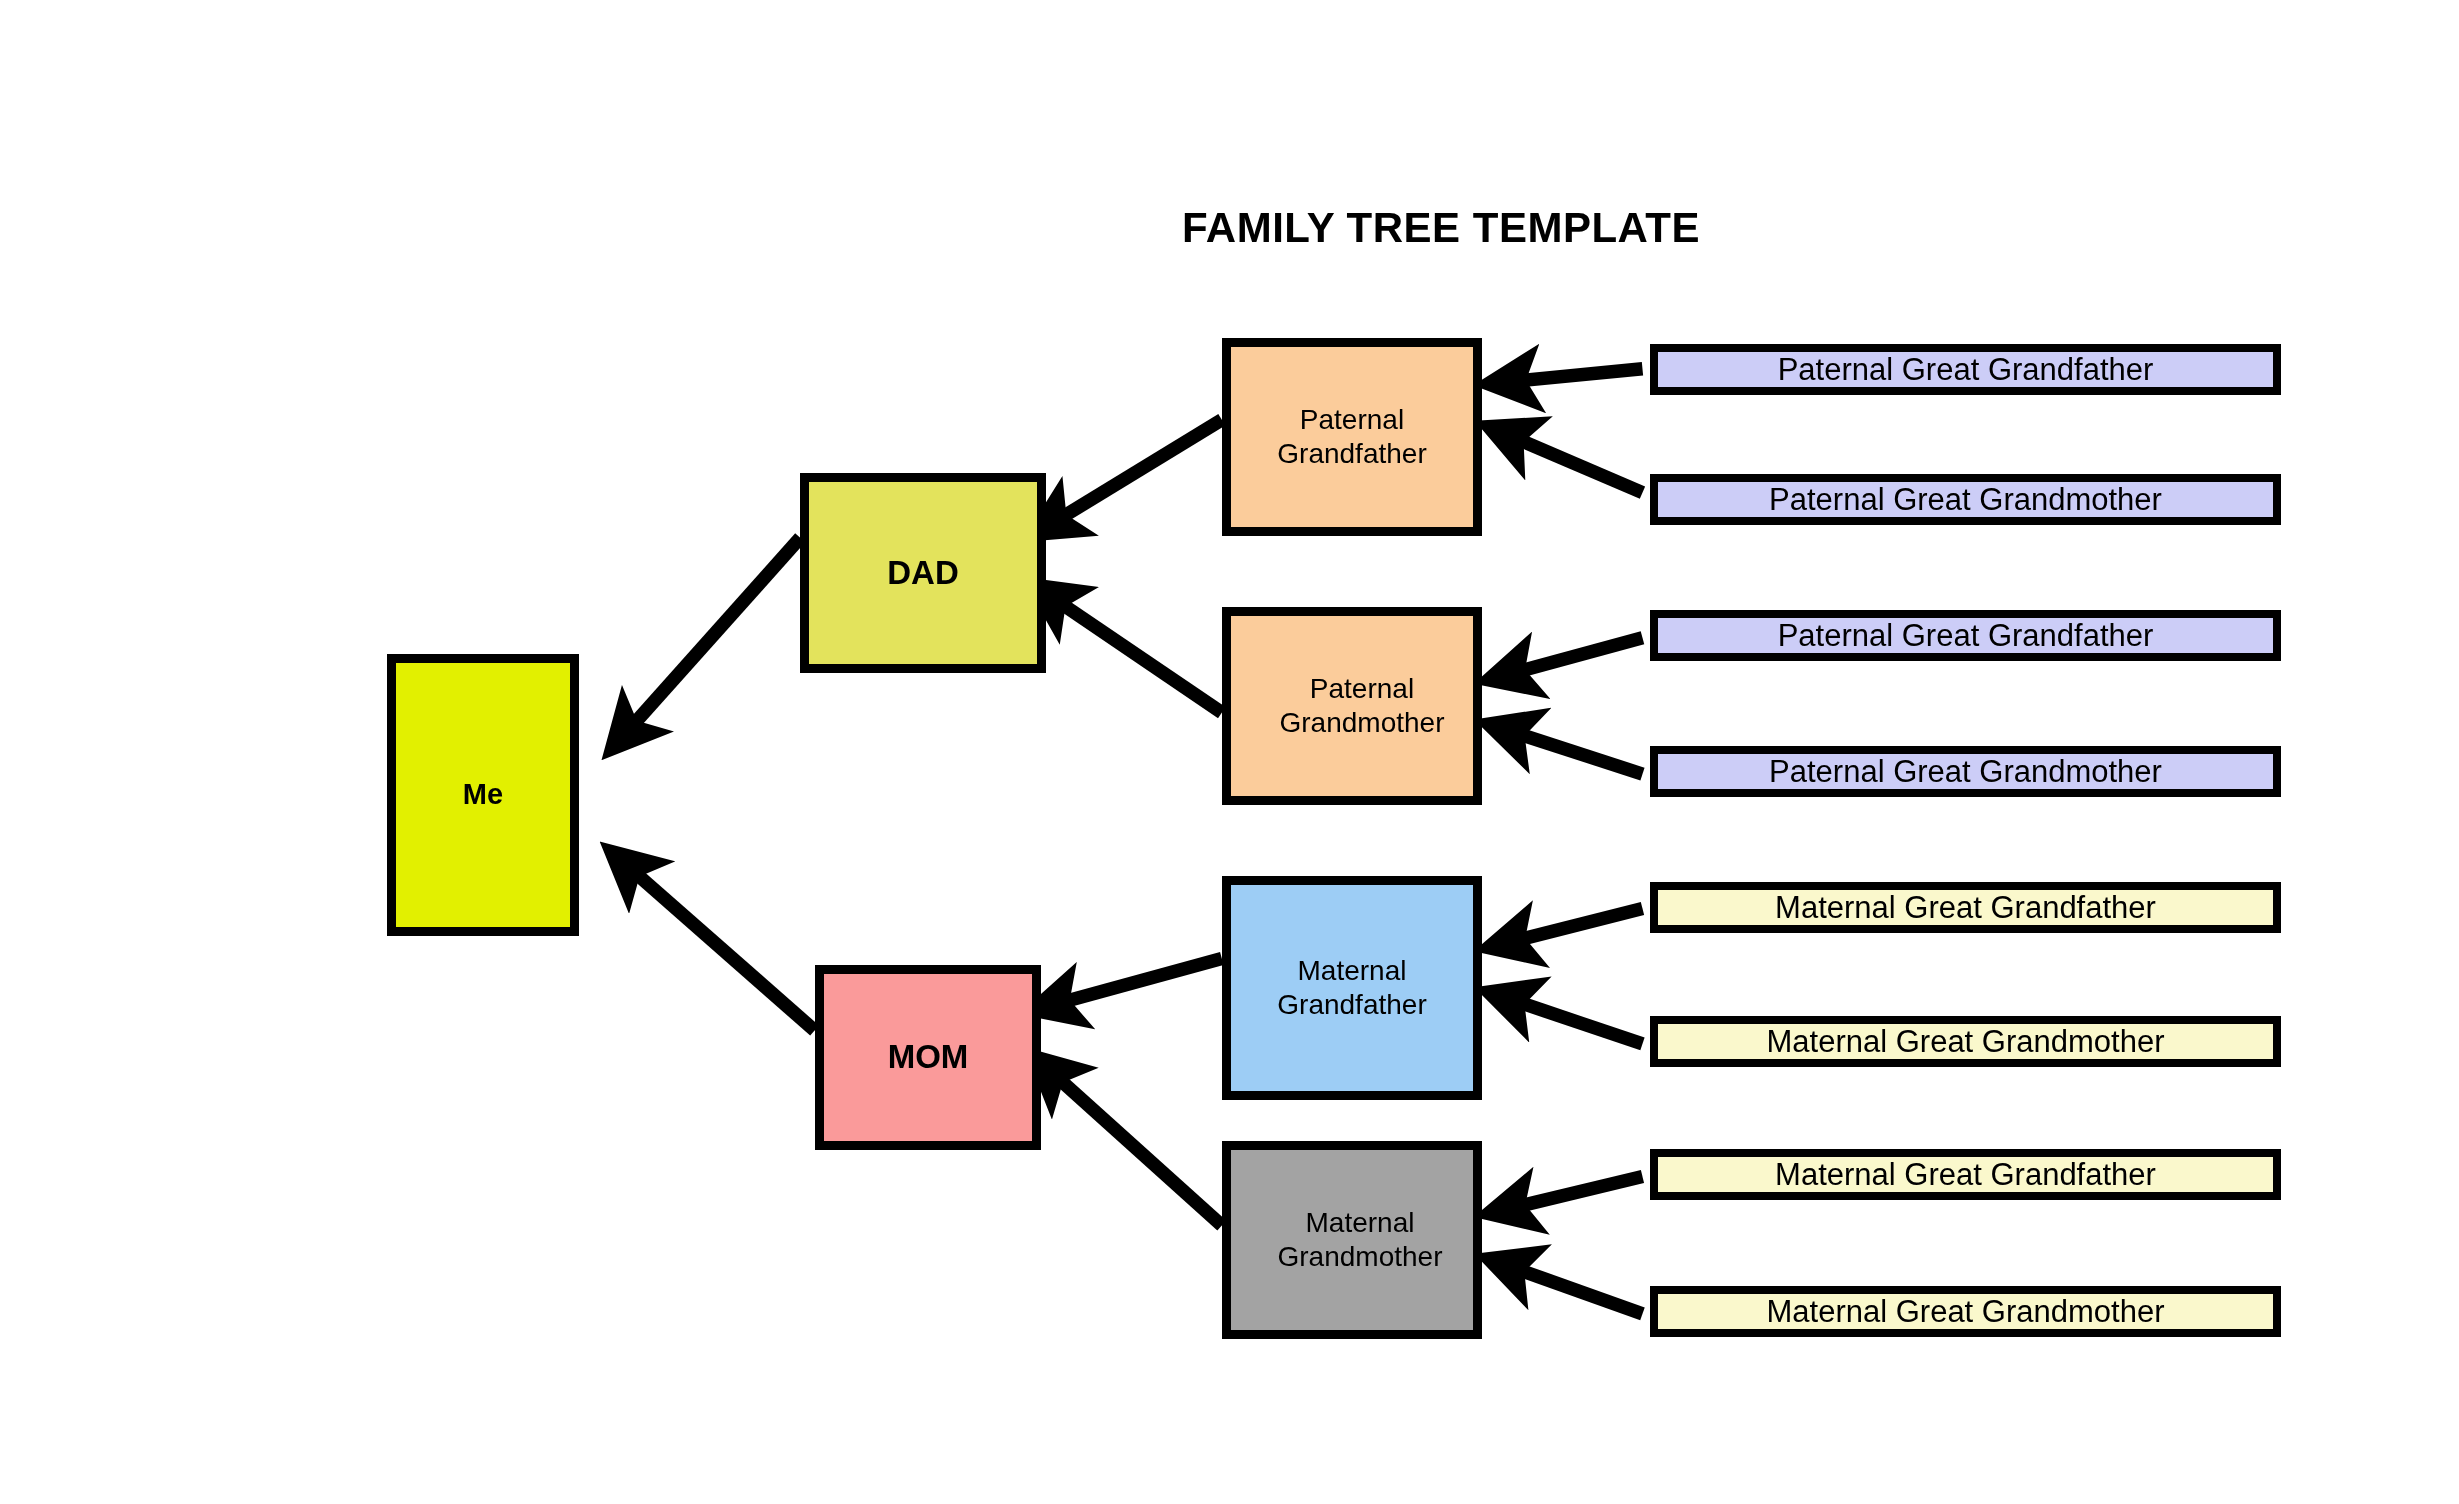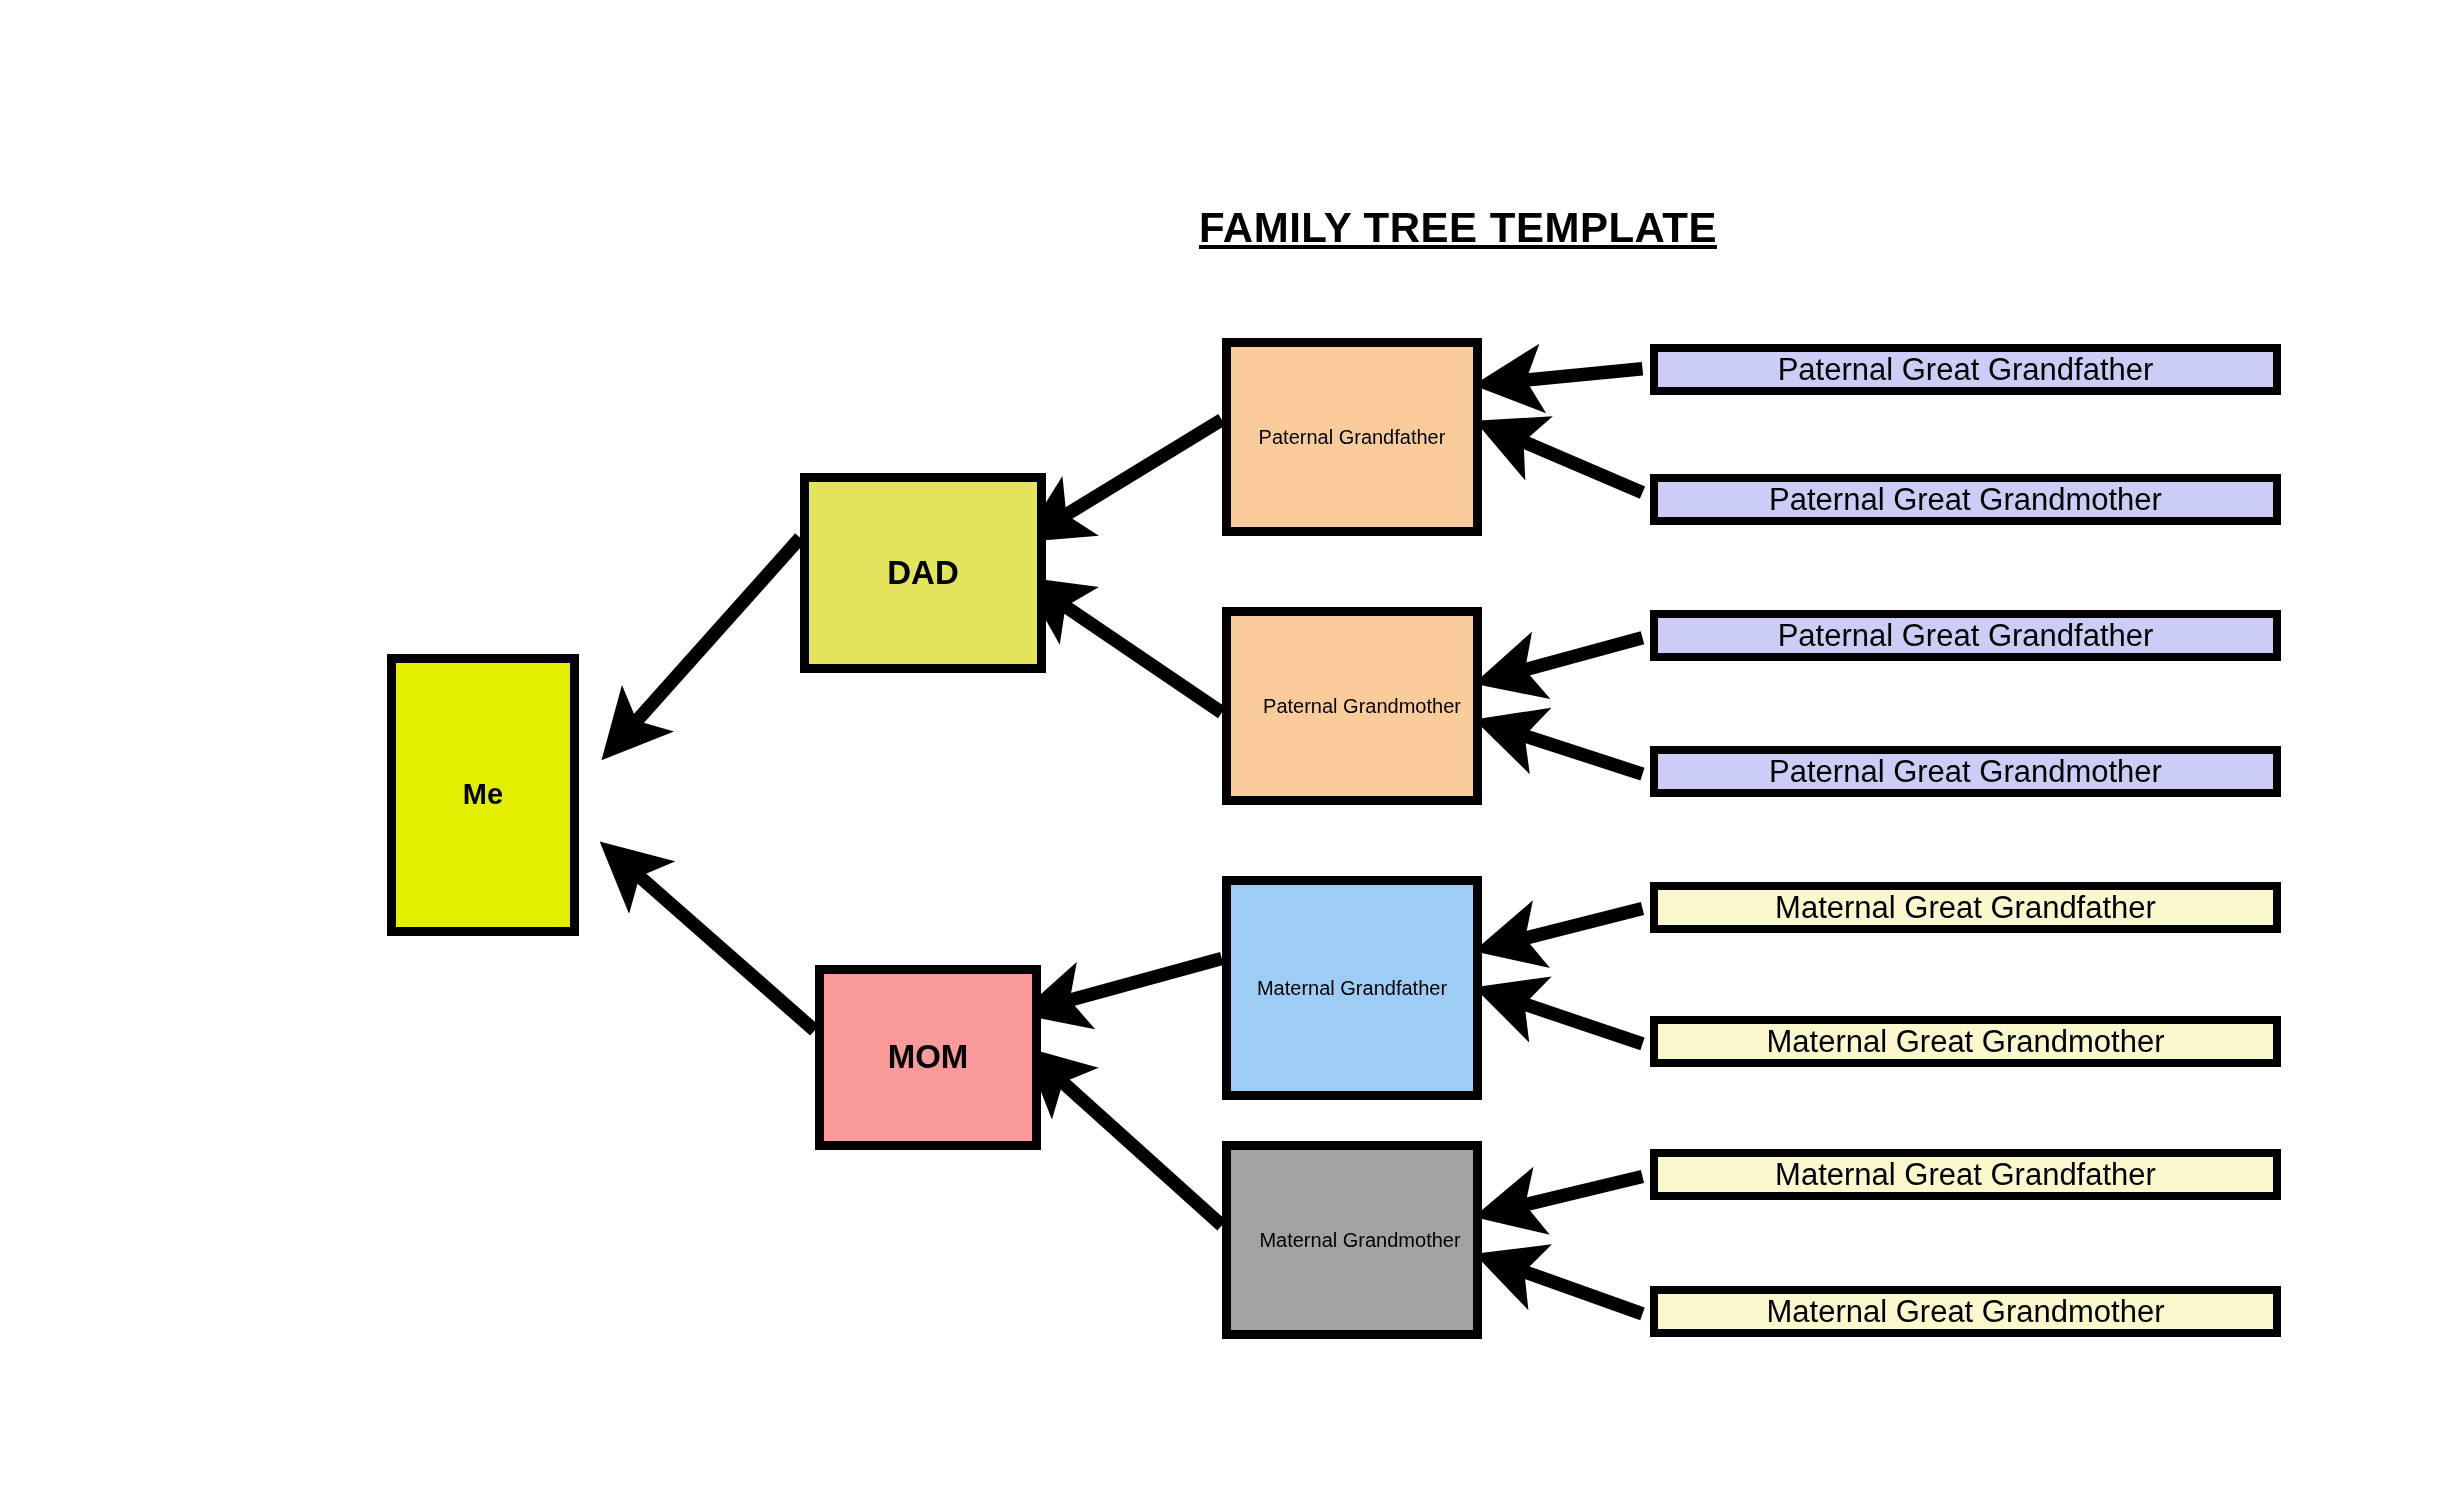--- a/index.html
+++ b/index.html
@@ -27,23 +27,22 @@
     text-align: center;
     font-family: "Liberation Sans", sans-serif;
     font-weight: bold;
     font-size: 42px;
     letter-spacing: 0.5px;
     color: #000000;
     white-space: nowrap;
   }
   
   #diagram-title {
-    left: 459px;
+    left: 442px;
     width: 1998px;
-    text-decoration: underline;
   }
   svg#tree {
     position: absolute;
     left: 0;
     top: 0;
     width: 2459px;
     height: 1504px;
   }
   .node-box {
     position: absolute;
@@ -55,21 +54,21 @@
     text-align: center;
     color: #000000;
     line-height: 1.22;
   }
   .node-box .node-label {
     display: block;
     padding: 0 7.7px;
   }
   .self-box  { font-weight: bold; font-size: 29px; }
   .parent-box{ font-weight: bold; font-size: 33px; }
-  .gp-box    { font-weight: normal; font-size: 20px; }
+  .gp-box    { font-weight: normal; font-size: 28px; }
   .ggp-bar   { font-weight: normal; font-size: 31px; border-width: 8.6px; }
 </style>
 </head>
 <body>
 
 <div id="canvas">
 
   <div id="diagram-title">FAMILY TREE TEMPLATE</div>
 
   <svg id="tree" viewBox="0 0 2560 1566">

